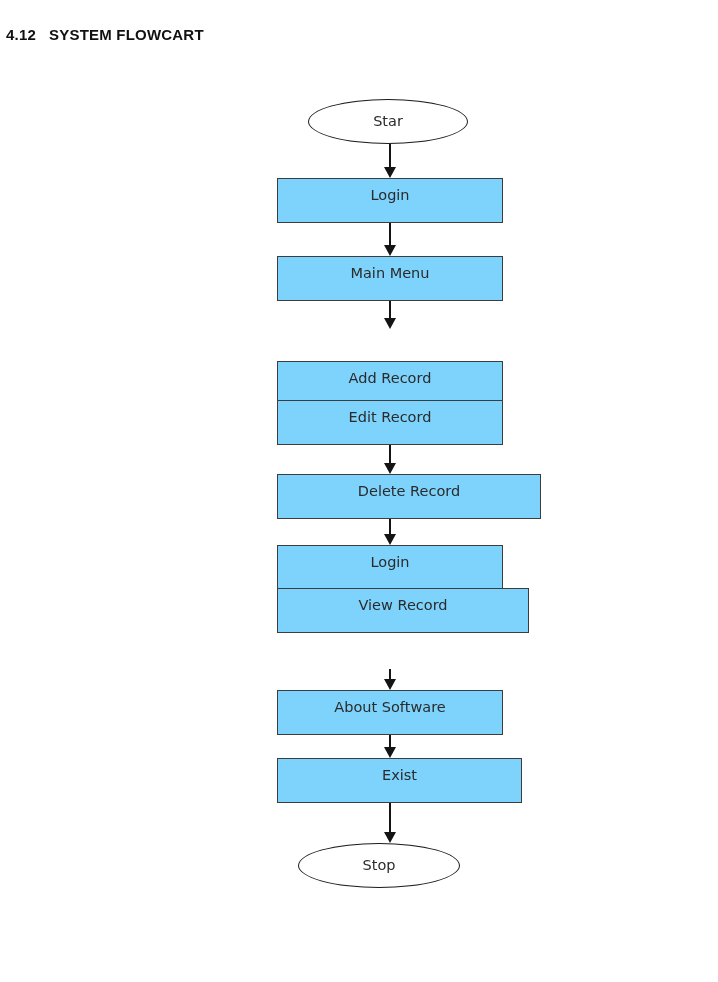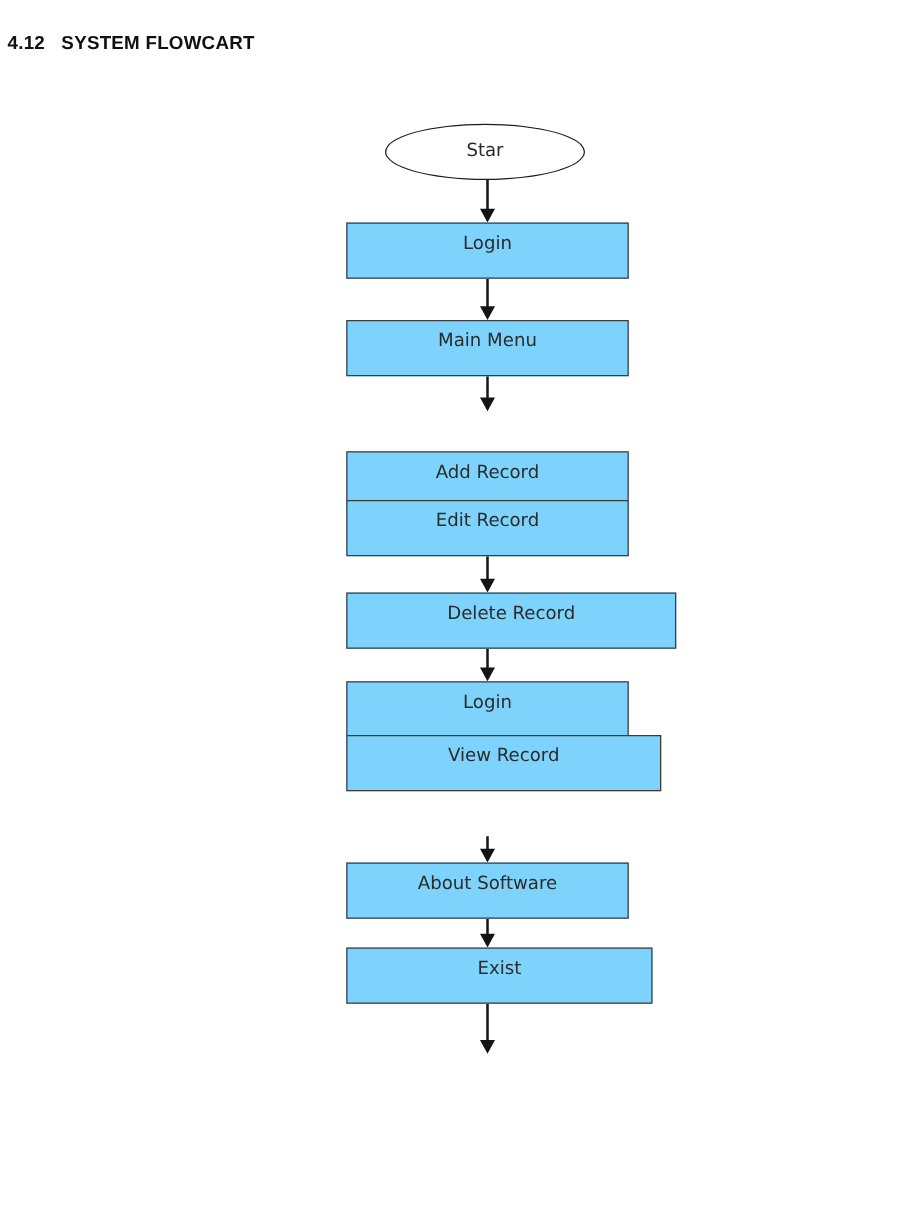--- a/index.html
+++ b/index.html
@@ -153,13 +153,16 @@
     </div>
     <div class="flow-node node-process" style="left: 277px; top: 588px; width: 252px; height: 45px;">
       <div class="node-label process-label">View Record</div>
     </div>
     <div class="flow-node node-process" style="left: 277px; top: 690px; width: 226px; height: 45px; padding-left: 38px;">
       <div class="node-label process-label">About Software</div>
     </div>
     <div class="flow-node node-process" style="left: 277px; top: 758px; width: 245px; height: 45px;">
       <div class="node-label process-label">Exist</div>
     </div>
+    <div class="flow-node node-terminator" style="left: 298px; top: 843px; width: 162px; height: 45px;">
+      <div class="node-label terminator-label">Stop</div>
+    </div>
   </div>
 
 </body></html>

